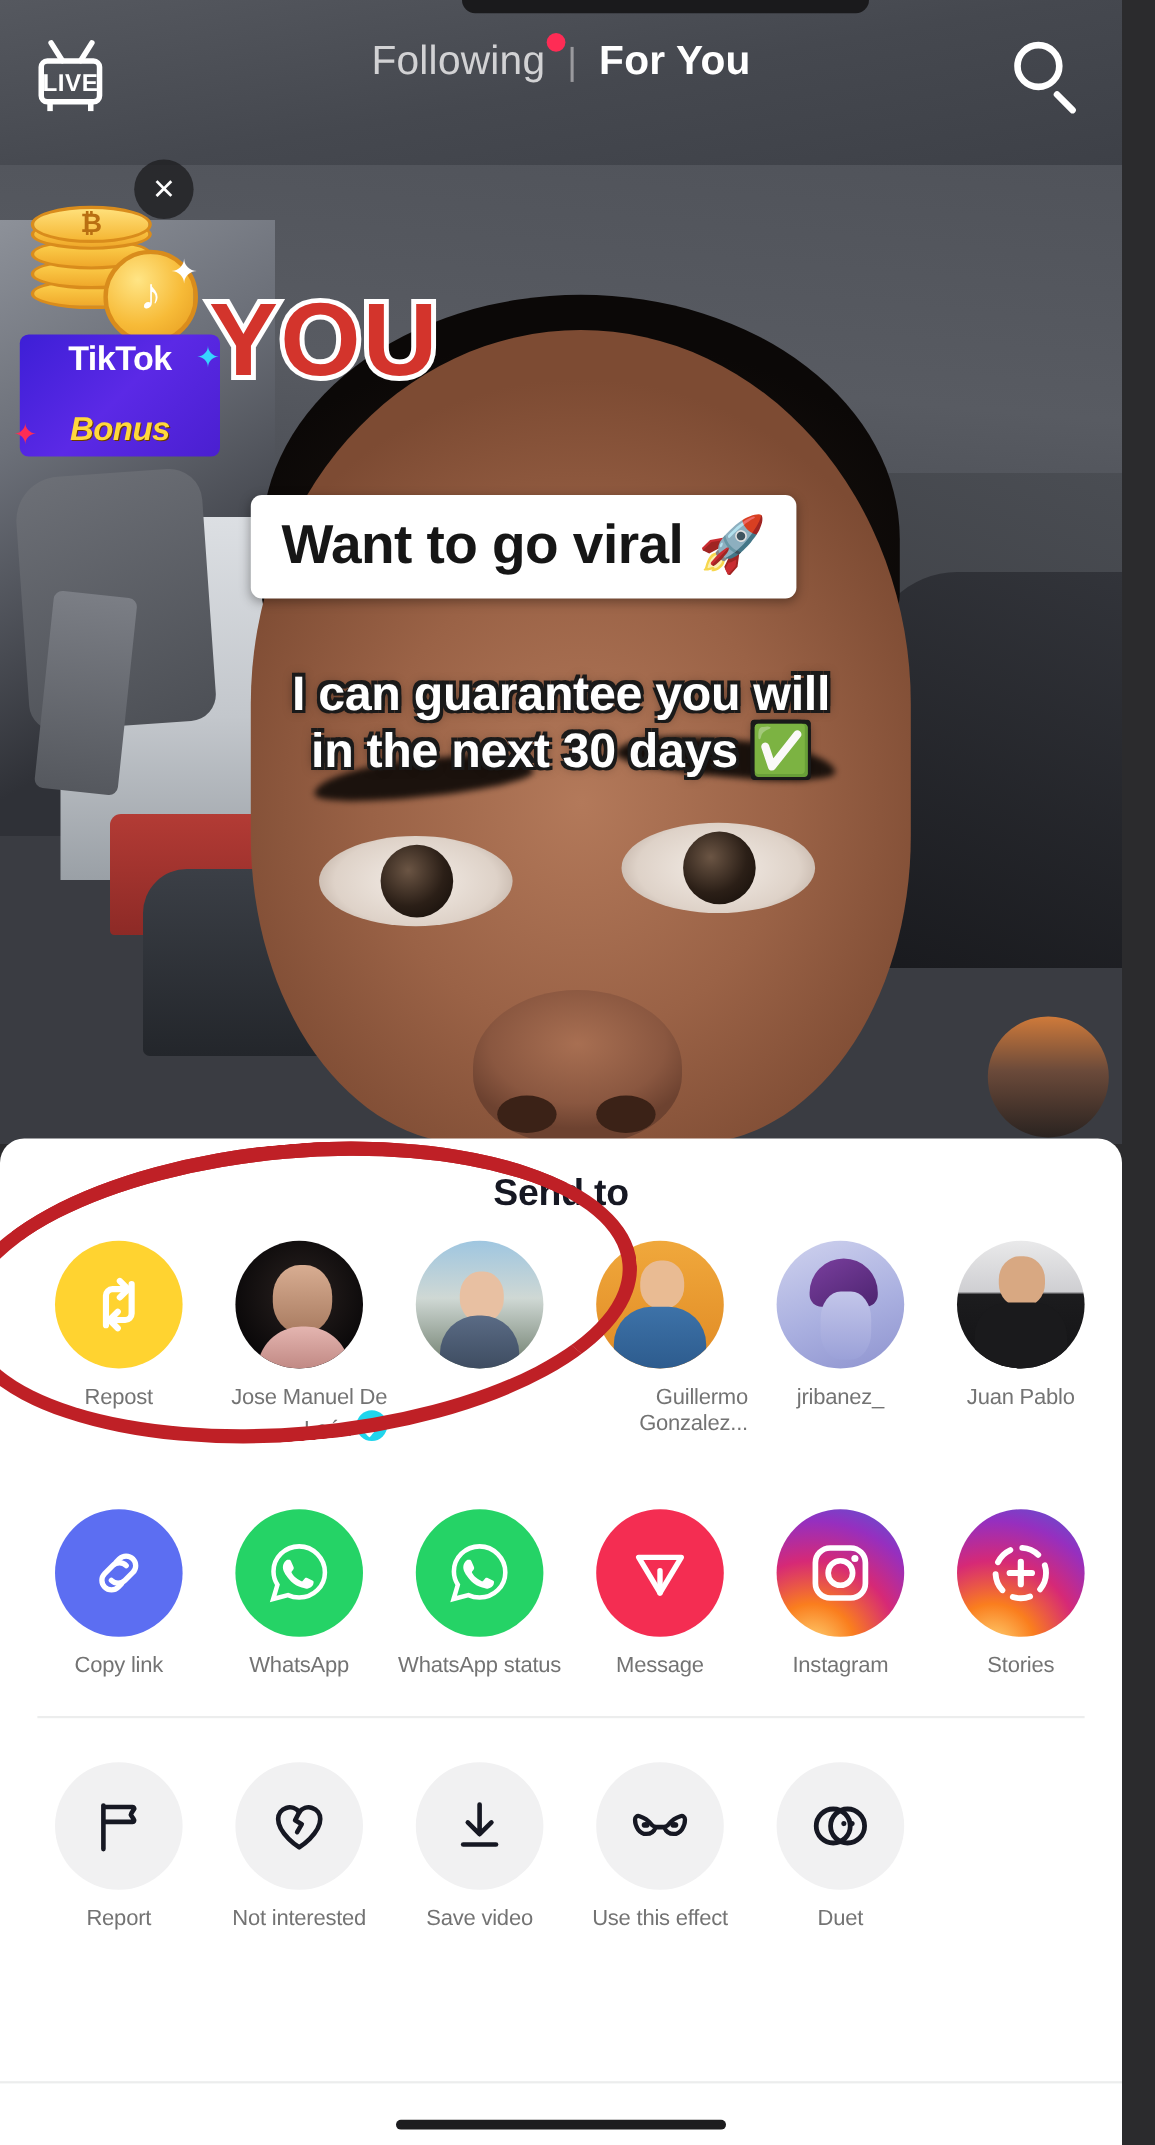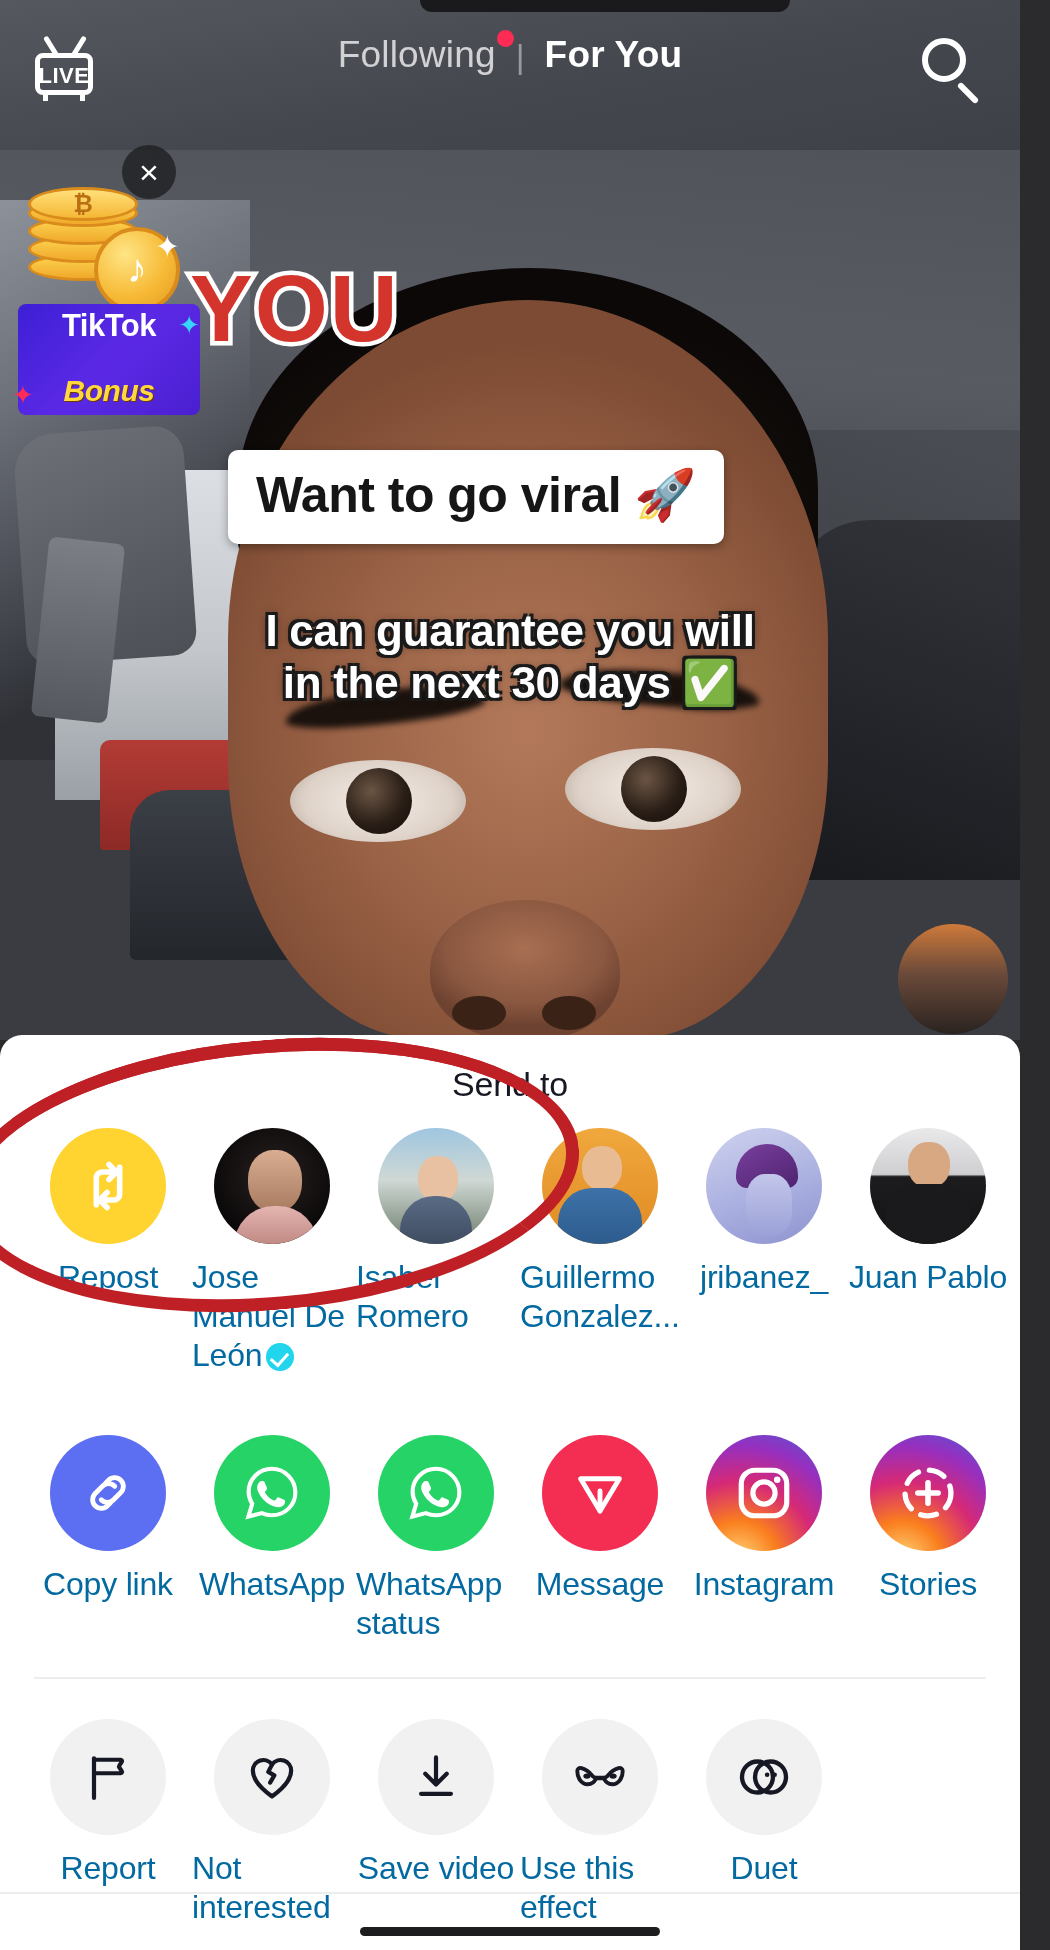--- a/index.html
+++ b/index.html
@@ -247,36 +247,36 @@
     border-radius:50%; overflow:hidden; z-index:22;
     background:linear-gradient(180deg,#cf7a3a 0%,#6b4a3a 45%,#2a2320 100%);
   }
 
   
   .sheet{
     position:absolute; left:0; top:1035px; width:1020px; height:915px;
     background:#fff; border-radius:22px 22px 0 0; z-index:40;
   }
   .sheet-title{
-    text-align:center; font-size:34px; font-weight:400; color:#161823;
+    text-align:center; font-size:34px; font-weight:700; color:#161823;
     padding-top:30px; letter-spacing:-.2px;
   }
   .row{
     display:flex; align-items:flex-start; padding:0 26px; margin-top:24px;
   }
   .cell{
     flex:0 0 auto; width:164px; display:flex; flex-direction:column;
     align-items:center;
   }
   .av{
     width:116px; height:116px; border-radius:50%; overflow:hidden;
     position:relative; background:#ddd;
   }
   .av-label{
-    margin-top:14px; text-align:left; font-size:32px; color:#0369a1;
+    margin-top:14px; text-align:right; font-size:20px; color:#737373;
     line-height:1.22; letter-spacing:-.2px; max-width:160px;
   }
   .repost-av{
     background:#ffd330; display:flex; align-items:center; justify-content:center;
   }
   .repost-ic{ width:56px; height:56px; }
   .verified{
     display:inline-block; width:28px; height:28px; border-radius:50%;
     background:#20d5ec; vertical-align:-5px; margin-left:4px; position:relative;
   }
@@ -496,21 +496,20 @@
 
       <div class="cell">
         <div class="av a-jose"></div>
         <div class="av-label">
           <span>Jose Manuel De León</span><span class="verified"></span>
         </div>
       </div>
 
       <div class="cell">
         <div class="av a-isa"></div>
-        <div class="av-label">Isabel Romero</div>
       </div>
 
       <div class="cell">
         <div class="av a-gui"></div>
         <div class="av-label">Guillermo Gonzalez...</div>
       </div>
 
       <div class="cell">
         <div class="av a-jri"></div>
         <div class="av-label">jribanez_</div>

